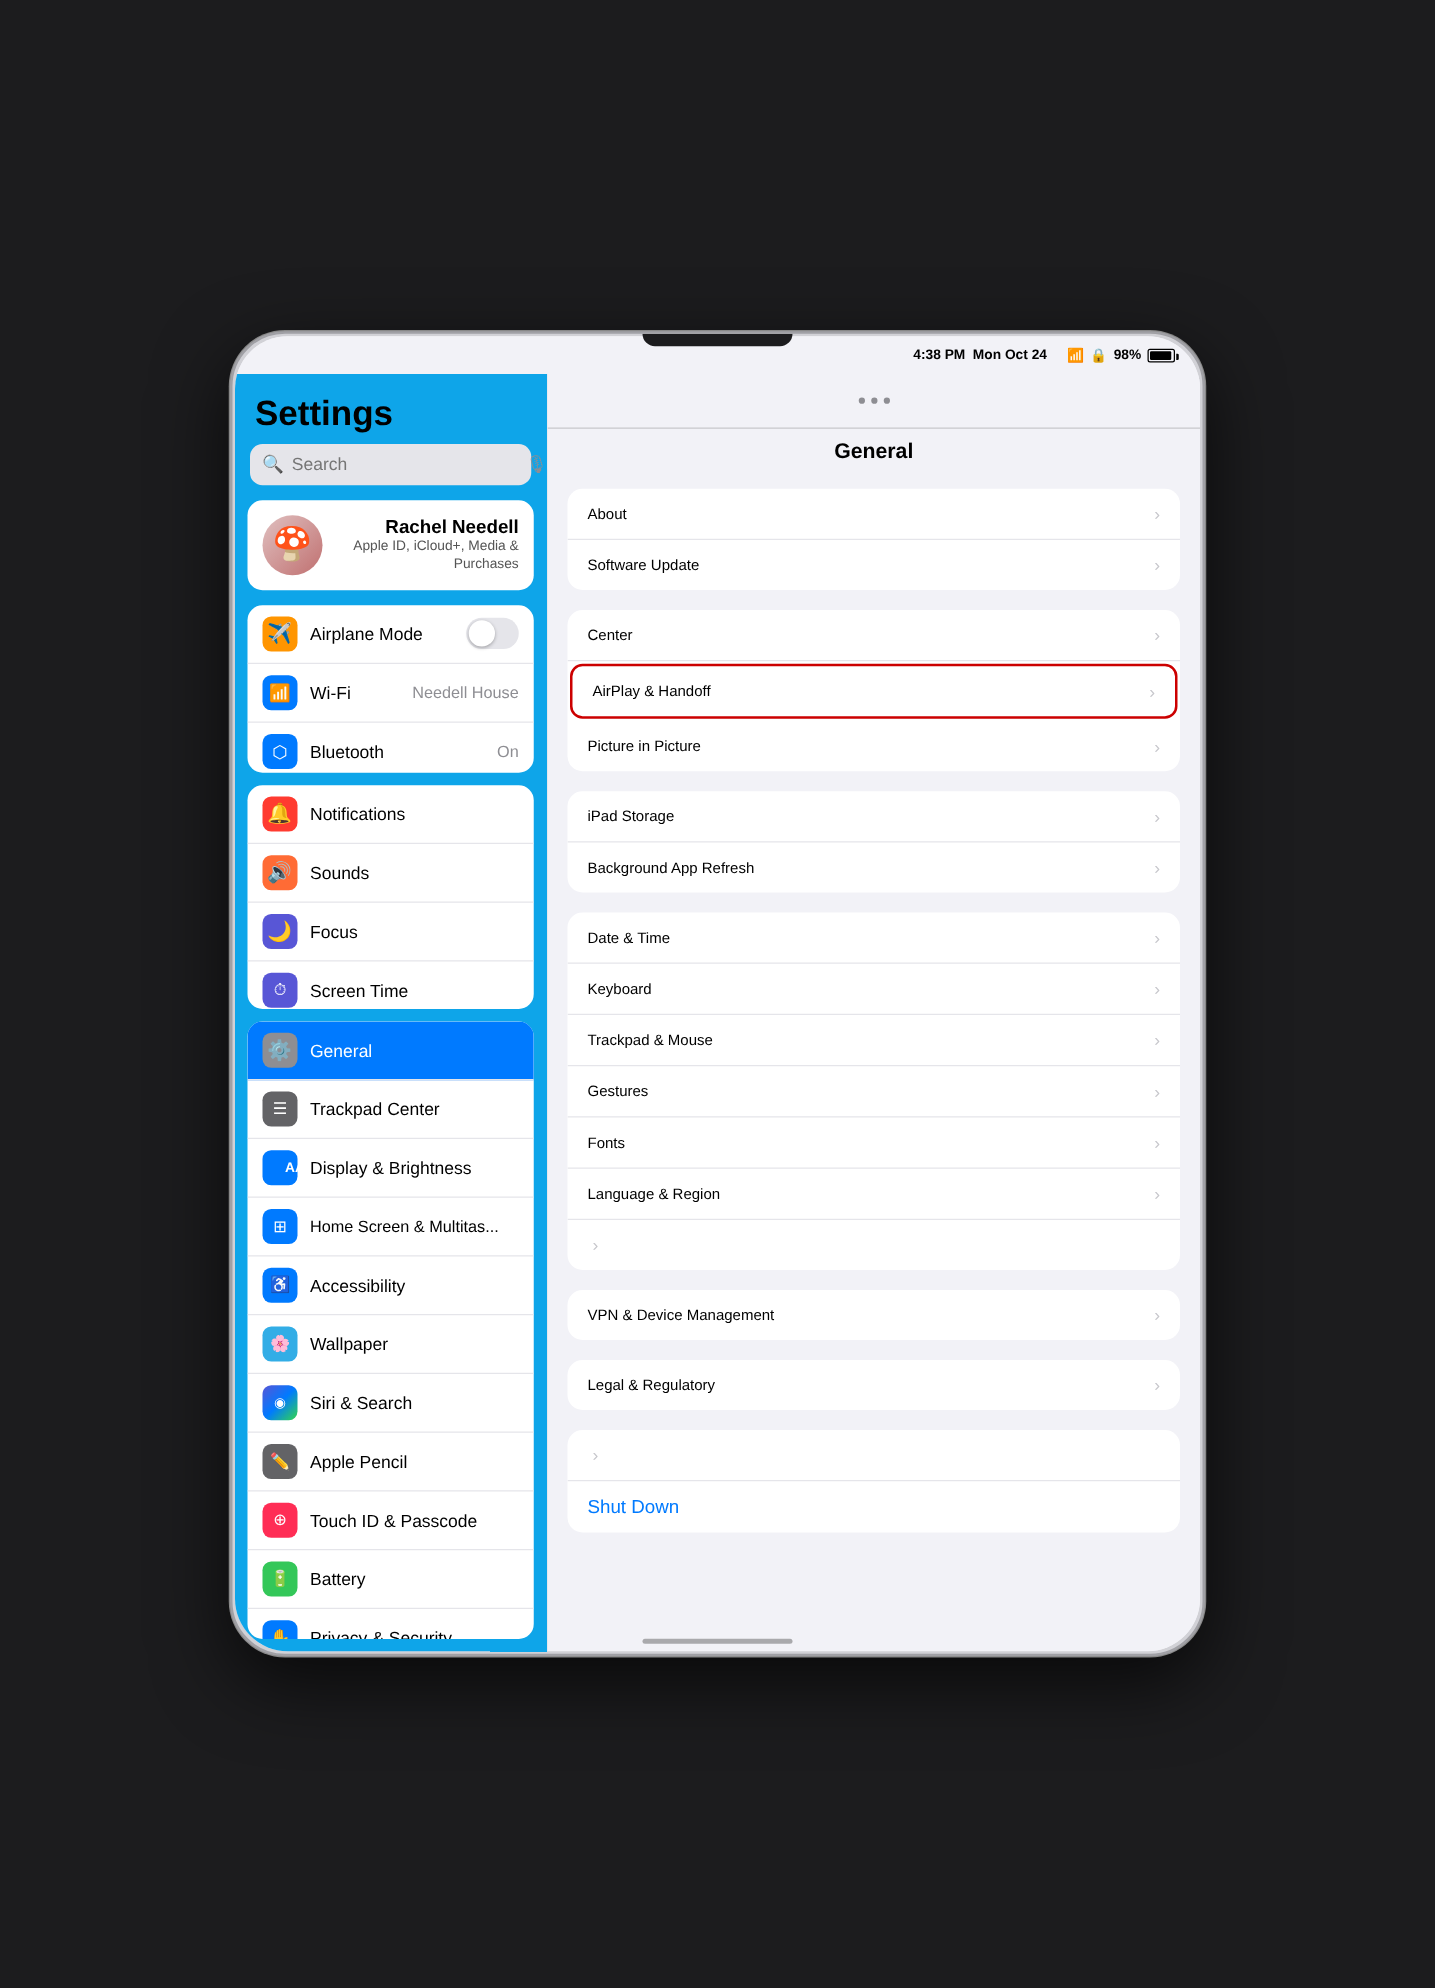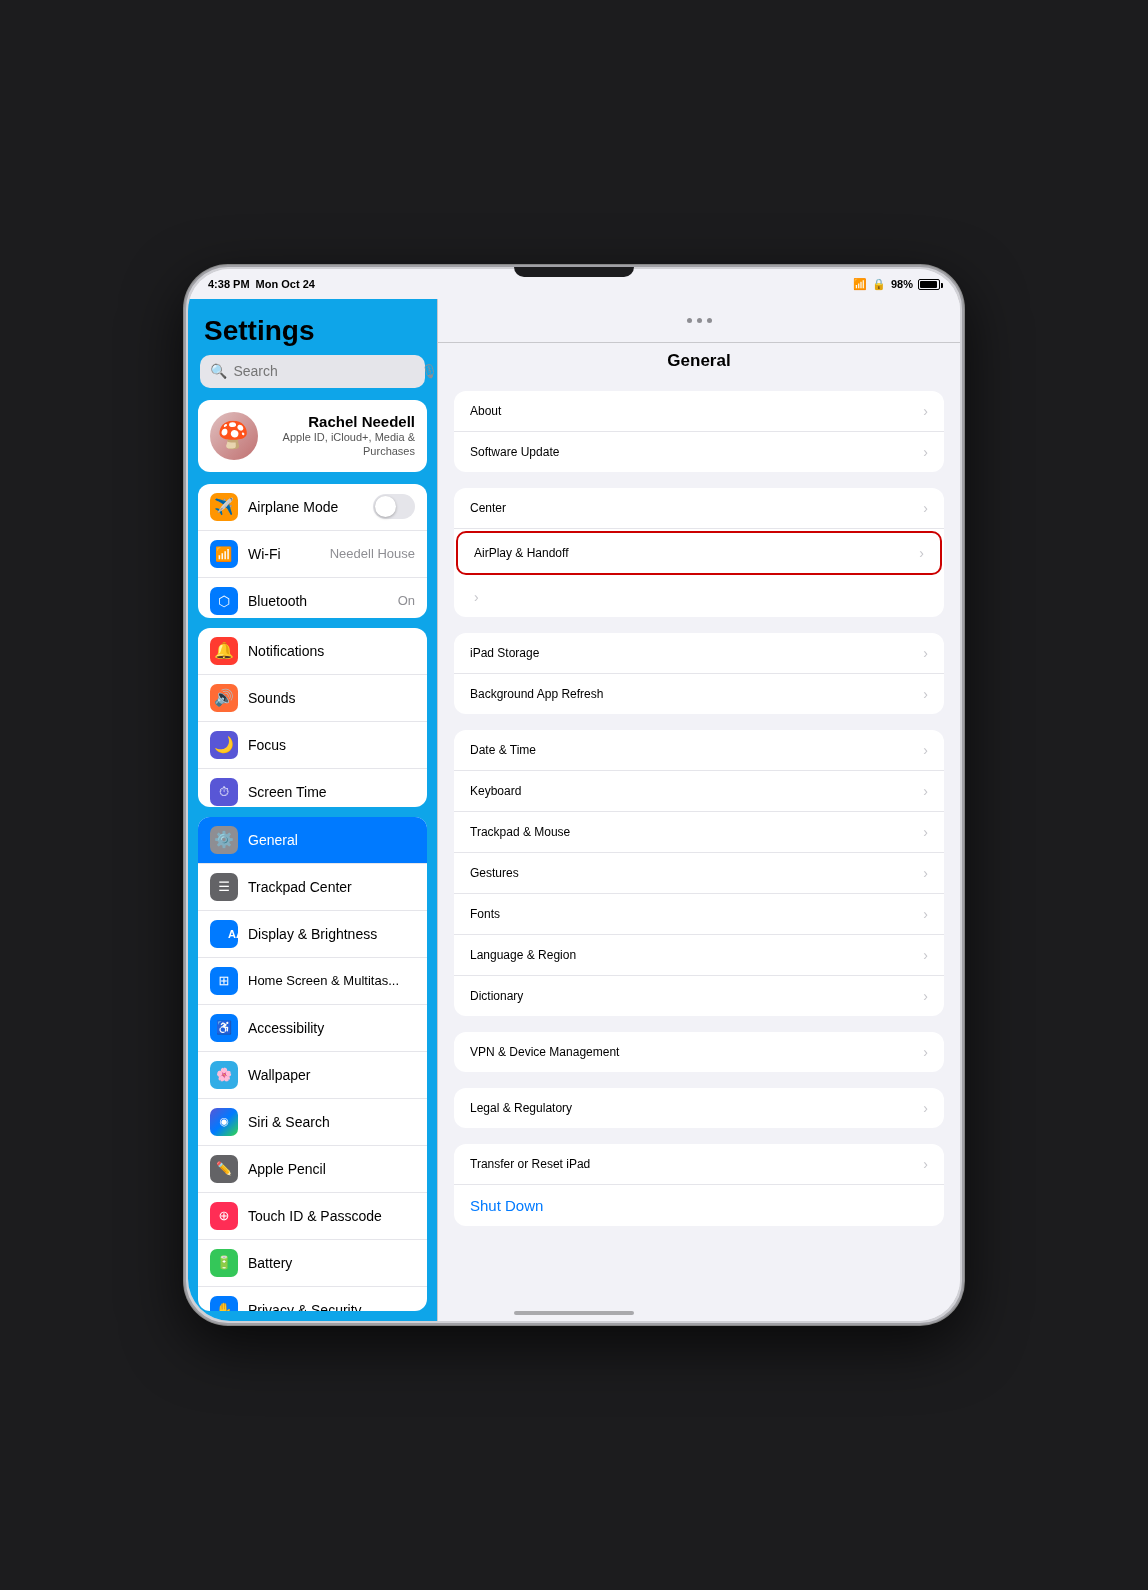--- a/index.html
+++ b/index.html
@@ -48,26 +48,27 @@
       display: flex;
       flex-direction: column;
     }
 
     
     .status-bar {
       height: 30px;
       background: #f2f2f7;
       display: flex;
       align-items: center;
-      justify-content: space-between;
+      justify-content: flex-end;
       padding: 0 20px;
       font-size: 11px;
       font-weight: 600;
       color: #000;
       flex-shrink: 0;
+      gap: 16px;
     }
     .status-left { display: flex; gap: 6px; align-items: center; }
     .status-right { display: flex; gap: 5px; align-items: center; }
     .battery-icon {
       width: 22px; height: 11px; border: 1.5px solid #000; border-radius: 2px;
       position: relative; display: flex; align-items: center; padding: 1px;
     }
     .battery-icon::after {
       content: ''; position: absolute; right: -4px; top: 3px;
       width: 2px; height: 5px; background: #000; border-radius: 0 1px 1px 0;
@@ -455,20 +456,21 @@
           <div class="settings-group">
             <div class="settings-row">
               <span class="row-label">Center</span>
               <span class="row-chevron">›</span>
             </div>
             <div class="settings-row" style="border: 2.5px solid #cc0000; border-radius: 10px; margin: 2px 2px; background:#fff; position:relative; z-index:2;">
               <span class="row-label">AirPlay &amp; Handoff</span>
               <span class="row-chevron">›</span>
             </div>
             <div class="settings-row">
+              <span class="row-label">Picture in Picture</span>
               <span class="row-chevron">›</span>
             </div>
           </div>
 
           <div class="settings-group">
             <div class="settings-row">
               <span class="row-label">iPad Storage</span>
               <span class="row-chevron">›</span>
             </div>
             <div class="settings-row">
@@ -496,42 +498,40 @@
             </div>
             <div class="settings-row">
               <span class="row-label">Fonts</span>
               <span class="row-chevron">›</span>
             </div>
             <div class="settings-row">
               <span class="row-label">Language &amp; Region</span>
               <span class="row-chevron">›</span>
             </div>
             <div class="settings-row">
-              <span class="row-label">Dictionary</span>
               <span class="row-chevron">›</span>
             </div>
           </div>
 
           <div class="settings-group">
             <div class="settings-row">
               <span class="row-label">VPN &amp; Device Management</span>
               <span class="row-chevron">›</span>
             </div>
           </div>
 
           <div class="settings-group">
             <div class="settings-row">
               <span class="row-label">Legal &amp; Regulatory</span>
               <span class="row-chevron">›</span>
             </div>
           </div>
 
           <div class="settings-group">
             <div class="settings-row">
-              <span class="row-label">Transfer or Reset iPad</span>
               <span class="row-chevron">›</span>
             </div>
             <div class="settings-row">
               <span class="shutdown-label">Shut Down</span>
             </div>
           </div>
 
         </div>
       </div>
 

